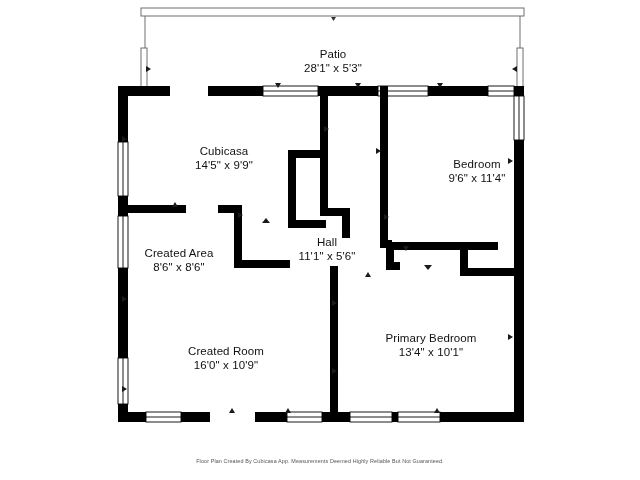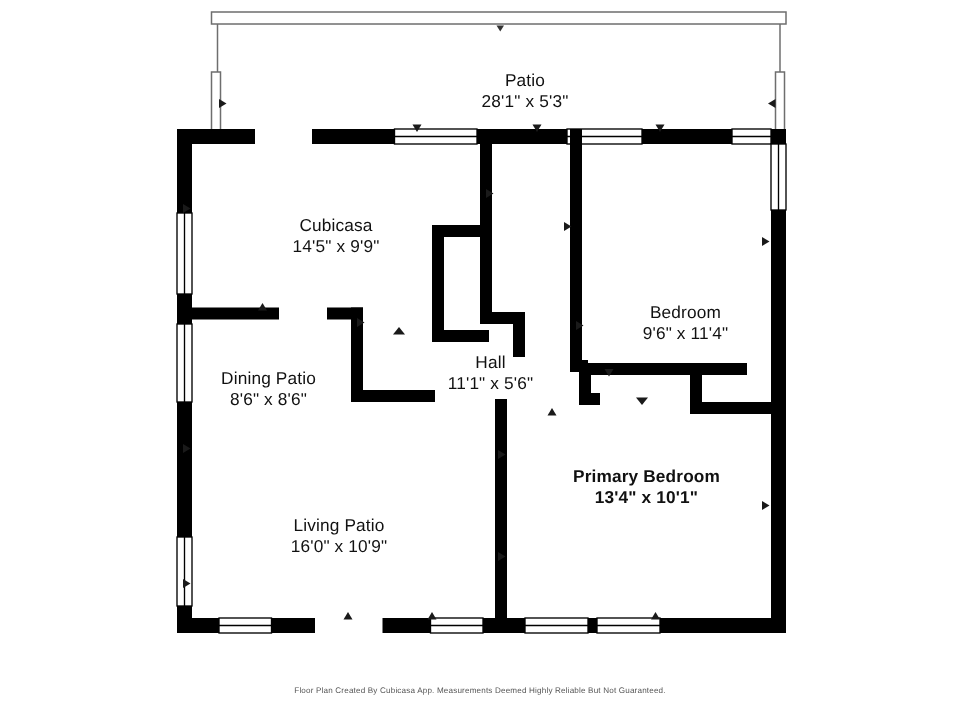--- a/index.html
+++ b/index.html
@@ -224,51 +224,51 @@
       <polygon points="435,408 440,411 435,414" transform="rotate(-90 437 411)"></polygon>
       <polygon points="438,82 443,85 438,88" transform="rotate(90 440 85)"></polygon>
       <polygon points="276,82 281,85 276,88" transform="rotate(90 278 85)"></polygon>
       <polygon points="356,82 361,85 356,88" transform="rotate(90 358 85)"></polygon>
       <polygon points="146,66 151,69 146,72"></polygon>
       <polygon points="513,66 518,69 513,72" transform="rotate(180 515 69)"></polygon>
     </g>
 
   </svg>
 
-  <div class="room-label" id="label-patio" style="left:333px; top:47px;margin-left:17px;">
+  <div class="room-label" id="label-patio" style="left:333px; top:47px;">
     <span class="room-name">Patio</span>
     <span class="room-dims">28'1" x 5'3"</span>
   </div>
 
   <div class="room-label" id="label-kitchen" style="left:224px; top:144px;">
     <span class="room-name">Cubicasa</span>
     <span class="room-dims">14'5" x 9'9"</span>
   </div>
 
 
-  <div class="room-label" id="label-bedroom" style="left:457px; top:157px;margin-top:45px;">
+  <div class="room-label" id="label-bedroom" style="left:477px; top:157px;">
     <span class="room-name">Bedroom</span>
     <span class="room-dims">9'6" x 11'4"</span>
   </div>
 
   <div class="room-label" id="label-dining-area" style="left:179px; top:246px;">
-    <span class="room-name">Dining Patio</span>
+    <span class="room-name">Created Area</span>
     <span class="room-dims">8'6" x 8'6"</span>
   </div>
 
   <div class="room-label" id="label-hall" style="left:327px; top:235px;">
     <span class="room-name">Hall</span>
     <span class="room-dims">11'1" x 5'6"</span>
   </div>
 
   <div class="room-label" id="label-living-room" style="left:226px; top:344px;">
-    <span class="room-name">Living Patio</span>
+    <span class="room-name">Created Room</span>
     <span class="room-dims">16'0" x 10'9"</span>
   </div>
 
-  <div class="room-label" id="label-primary-bedroom" style="left:431px; top:311px;font-weight:bold;">
+  <div class="room-label" id="label-primary-bedroom" style="left:431px; top:331px;">
     <span class="room-name">Primary Bedroom</span>
     <span class="room-dims">13'4" x 10'1"</span>
   </div>
 
   <div id="disclaimer">Floor Plan Created By Cubicasa App. Measurements Deemed Highly Reliable But Not Guaranteed.</div>
 
 </div>
 
 </body></html>

